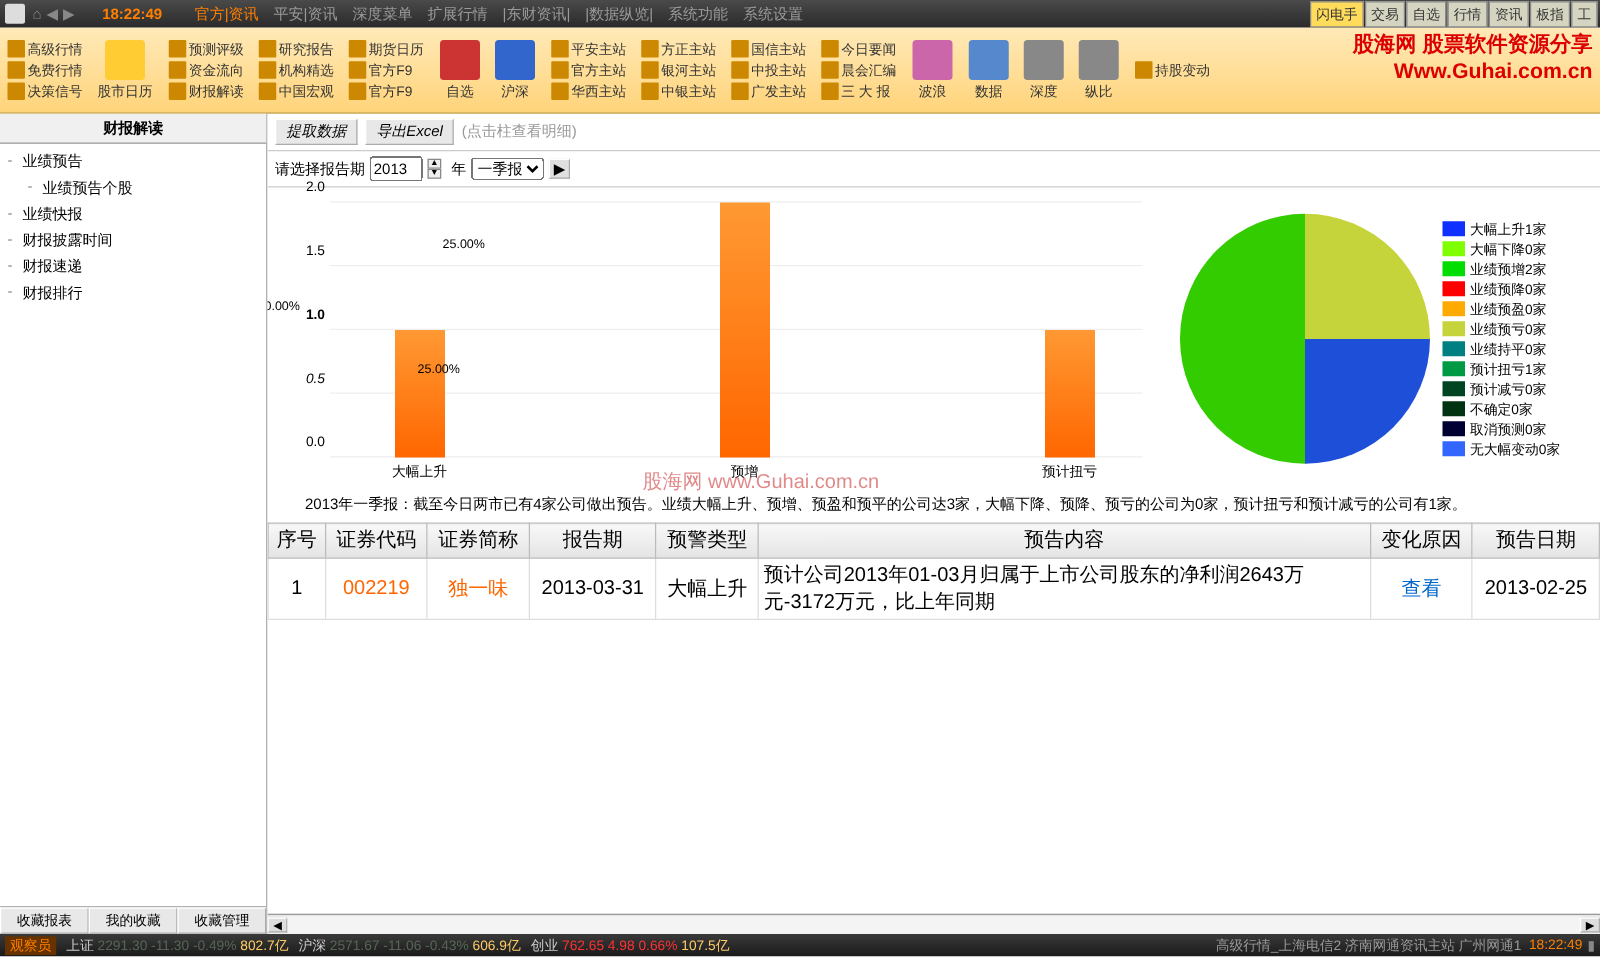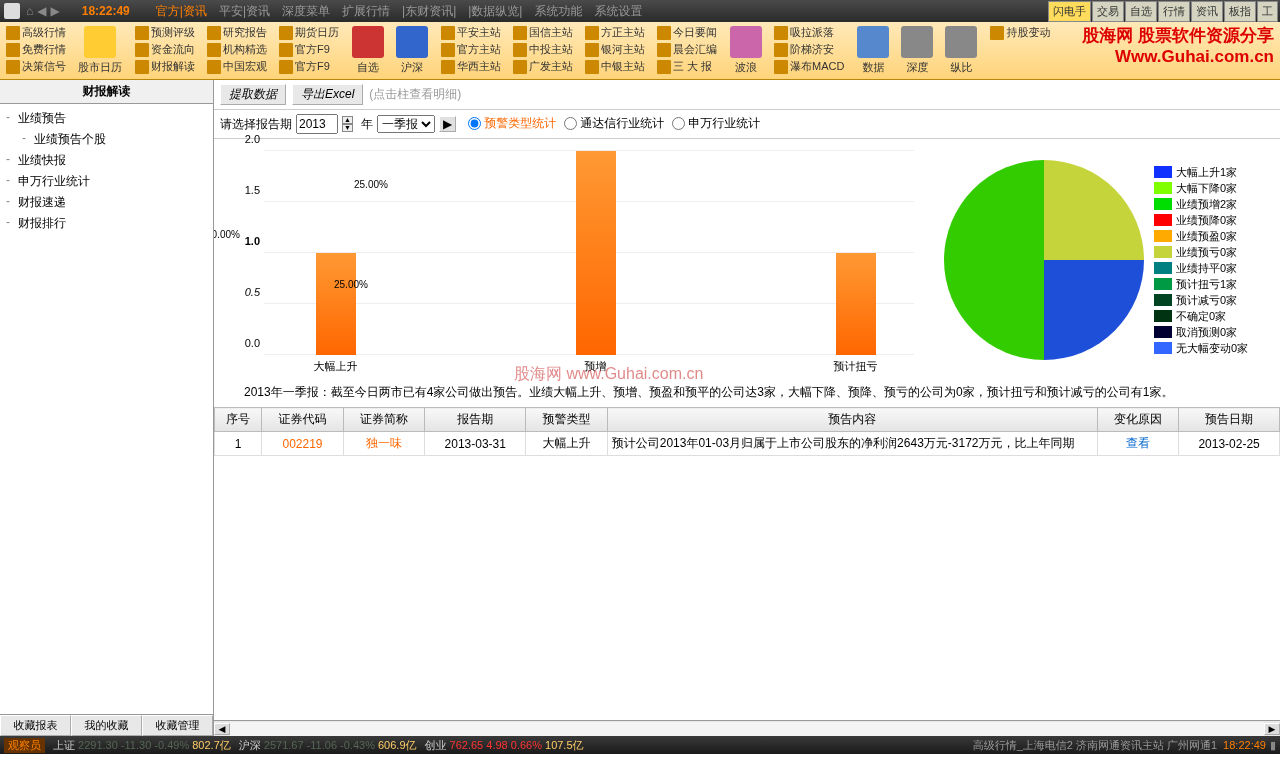--- a/index.html
+++ b/index.html
@@ -12,21 +12,21 @@
 .top-menu .menu-item { color: #999; padding: 0 6px; cursor: pointer; }
 .top-menu .menu-item.orange { color: #ff7f00; }
 .top-menu .right-tabs { position: absolute; right: 2px; top: 1px; display: flex; }
 .top-menu .right-tabs span { background: #d4d4c0; color: #333; padding: 2px 4px; margin-left: 1px; font-size: 11px; cursor: pointer; border: 1px solid #888; }
 .top-menu .right-tabs span.yellow { background: #ffdc5c; }
 
 .watermark-right { position: absolute; right: 6px; top: 24px; font-size: 17px; font-weight: bold; pointer-events: none; z-index: 100; text-align: right; }
 .watermark-right .l1 { color: #d00; }
 .watermark-right .l2 { color: #d00; font-family: Arial; }
 
-.toolbar { height: 58px; background: linear-gradient(#ffe9b8, #ffd47a); border-bottom: 1px solid #b8860b; display: flex; align-items: flex-start; }
+.toolbar { height: 69px; background: linear-gradient(#ffe9b8, #ffd47a); border-bottom: 1px solid #b8860b; display: flex; align-items: center; }
 .tb-group { display: flex; flex-direction: column; justify-content: center; padding: 2px 4px; }
 .tb-item { display: flex; align-items: center; font-size: 11px; color: #333; padding: 1px 2px; cursor: pointer; white-space: nowrap; }
 .tb-item .ic { width: 14px; height: 14px; background: #cc8800; margin-right: 2px; border-radius: 1px; }
 .tb-big { padding: 4px 6px; text-align: center; font-size: 11px; color: #333; cursor: pointer; }
 .tb-big .bigic { width: 32px; height: 32px; background: #ff9933; margin: 0 auto 2px; border-radius: 3px; }
 .tb-sep { width: 1px; background: #c09040; margin: 4px 0; }
 
 .main-row { display: flex; height: 656px; }
 
 .sidebar { width: 214px; background: #fff; border-right: 1px solid #999; display: flex; flex-direction: column; }
@@ -67,21 +67,21 @@
 
 .pie-wrap { display: flex; align-items: center; }
 .pie { width: 200px; height: 200px; position: relative; border-radius: 50%; overflow: hidden; }
 .pie-label { position: absolute; font-size: 10px; color: #000; }
 .legend { margin-left: 10px; font-size: 11px; }
 .legend-item { display: flex; align-items: center; margin: 1px 0; }
 .legend-sw { width: 18px; height: 12px; margin-right: 4px; }
 
 .summary-text { padding: 2px 30px 6px; font-size: 12px; line-height: 1.5; }
 
-.data-table { width: 100%; border-collapse: collapse; font-size: 12px; }
+.data-table { width: 100%; border-collapse: collapse; font-size: 16px; }
 .data-table th { background: linear-gradient(#f8f8f8, #e4e4e4); border: 1px solid #bbb; padding: 3px 4px; font-weight: normal; }
 .data-table td { border: 1px solid #ddd; padding: 3px 4px; text-align: center; }
 .data-table .orange-c { color: #ff6600; }
 .data-table .blue-c { color: #0066cc; cursor: pointer; }
 
 .status-bar { height: 18px; background: linear-gradient(#3a3a3a, #1a1a1a); color: #ccc; font-size: 11px; display: flex; align-items: center; padding: 0 4px; white-space: nowrap; overflow: hidden; }
 .status-bar .seg { margin-right: 8px; }
 .status-bar .orange { color: #ff7f00; background: #663300; padding: 0 4px; }
 .status-bar .red { color: #ff3333; }
 .status-bar .dim { color: #556655; }
@@ -142,63 +142,58 @@
     </div>
   <div class="tb-sep"></div>
   <div class="tb-big"><div class="bigic" style="background:#cc3333"></div><span>自选</span></div>
   <div class="tb-big"><div class="bigic" style="background:#3366cc"></div><span>沪深</span></div>
   <div class="tb-sep"></div>
   <div class="tb-group" id="tbc5">
       <div class="tb-item"><span class="ic"></span>平安主站</div>
       <div class="tb-item"><span class="ic"></span>官方主站</div>
       <div class="tb-item"><span class="ic"></span>华西主站</div>
     </div>
+  <div class="tb-group" id="tbc7">
+      <div class="tb-item"><span class="ic"></span>方正主站</div>
+      <div class="tb-item"><span class="ic"></span>银河主站</div>
+      <div class="tb-item"><span class="ic"></span>中银主站</div>
+    </div>
   <div class="tb-group" id="tbc6">
       <div class="tb-item"><span class="ic"></span>国信主站</div>
       <div class="tb-item"><span class="ic"></span>中投主站</div>
       <div class="tb-item"><span class="ic"></span>广发主站</div>
     </div>
-  <div class="tb-group" id="tbc7">
-      <div class="tb-item"><span class="ic"></span>方正主站</div>
-      <div class="tb-item"><span class="ic"></span>银河主站</div>
-      <div class="tb-item"><span class="ic"></span>中银主站</div>
-    </div>
   <div class="tb-group" id="tbc8">
       <div class="tb-item"><span class="ic"></span>今日要闻</div>
       <div class="tb-item"><span class="ic"></span>晨会汇编</div>
       <div class="tb-item"><span class="ic"></span>三 大 报</div>
     </div>
   <div class="tb-sep"></div>
   <div class="tb-big"><div class="bigic" style="background:#cc66aa"></div><span>波浪</span></div>
-  <div class="tb-group" id="tbc9">
-      <div class="tb-item"><span class="ic"></span>吸拉派落</div>
-      <div class="tb-item"><span class="ic"></span>阶梯济安</div>
-      <div class="tb-item"><span class="ic"></span>瀑布MACD</div>
-    </div>
   <div class="tb-sep"></div>
   <div class="tb-big"><div class="bigic" style="background:#5588cc"></div><span>数据</span></div>
   <div class="tb-big"><div class="bigic" style="background:#888"></div><span>深度</span></div>
   <div class="tb-big"><div class="bigic" style="background:#888"></div><span>纵比</span></div>
   <div class="tb-sep"></div>
   <div class="tb-group">
       <div class="tb-item">
         <span class="ic"></span>
         <span>持股变动</span>
       </div>
     </div>
 </div>
 
 <div class="main-row">
   <div class="sidebar">
     <div class="sidebar-title">财报解读</div>
     <div class="tree" id="tree-host">
         <div class="tree-item">业绩预告</div>
         <div class="tree-item child">业绩预告个股</div>
         <div class="tree-item">业绩快报</div>
-        <div class="tree-item">申万行业统计</div>
+        <div class="tree-item">财报披露时间</div>
         <div class="tree-item">财报速递</div>
         <div class="tree-item">财报排行</div>
       </div>
     <div class="sidebar-bottom" id="sb-btns">
         <button>收藏报表</button>
         <button>我的收藏</button>
         <button>收藏管理</button>
       </div>
   </div>
 
@@ -211,21 +206,20 @@
     <div class="filter-bar">
       <span>请选择报告期</span>
       <input type="text" value="2013" style="">
       <span class="spin">
           <span>▲</span>
           <span>▼</span>
         </span>
       <span>年</span>
       <select><option>一季报</option></select>
       <span class="go">▶</span>
-      <span id="radio-host"><label class="radio-opt orange"><input type="radio" name="stat" checked="" style="">预警类型统计</label><label class="radio-opt"><input type="radio" name="stat" style="">通达信行业统计</label><label class="radio-opt"><input type="radio" name="stat" style="">申万行业统计</label></span>
     </div>
 
     <div class="chart-area">
       <div class="bar-chart">
         <div class="bar-plot" id="bar-plot">
             <div class="grid-line" style="bottom: 0%;"></div>
             <div class="y-label" style="bottom: 0%;">0.0</div>
             <div class="grid-line" style="bottom: 25%;"></div>
             <div class="y-label" style="bottom: 25%; font-style: italic;">0.5</div>
             <div class="grid-line" style="bottom: 50%;"></div>

